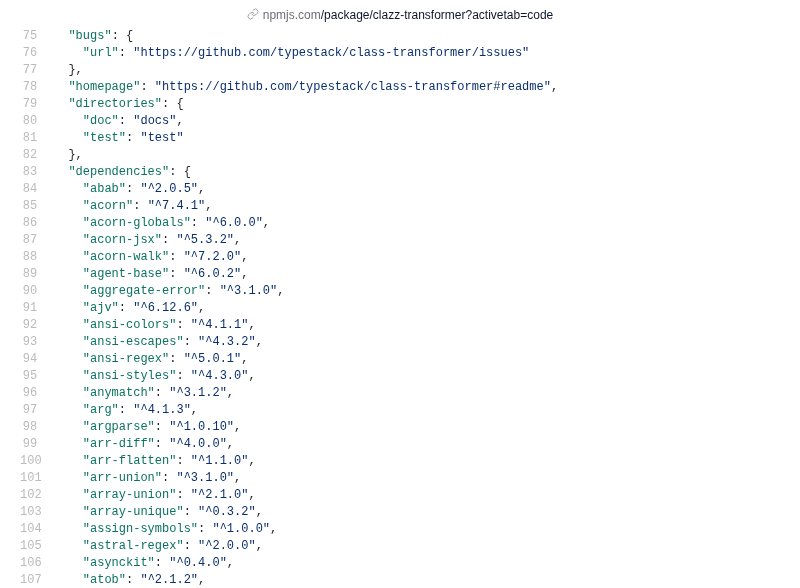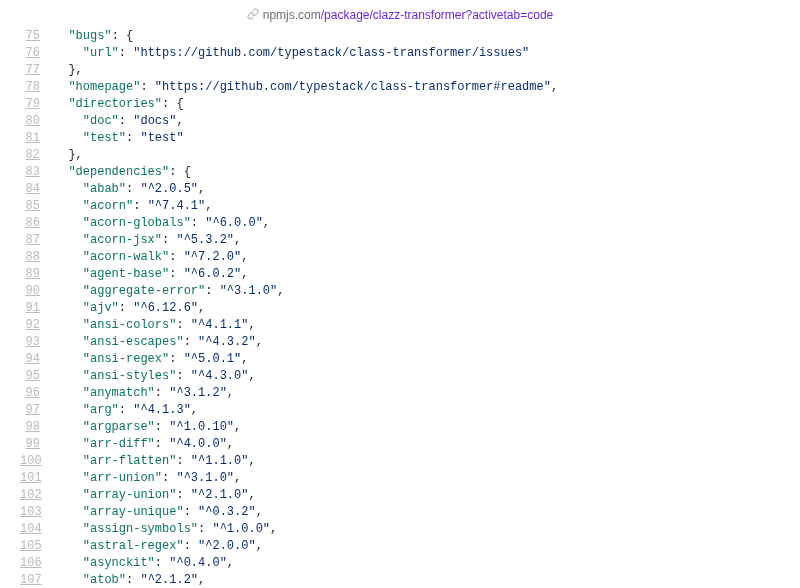--- a/index.html
+++ b/index.html
@@ -23,45 +23,44 @@
   .url-bar .icon {
     display: inline-block;
     vertical-align: middle;
     margin-right: 4px;
   }
   .url-bar .host {
     color: #6b6f76;
     text-align: center;
   }
   .url-bar .path {
-    color: #6d28d9;
+    color: #0f172a;
   }
   .code-region {
     position: absolute;
     top: 28px;
     left: 20px;
     right: 0;
     bottom: 0;
     font-family: "SFMono-Regular", Consolas, "Liberation Mono", Menlo, monospace;
     font-size: 12px;
     line-height: 17px;
     white-space: pre;
     color: #24292e;
   }
   .line {
     display: flex;
   }
   .gutter {
     width: 34px;
-    text-align: right;
+    text-align: center;
     color: #babbbc;
     padding-right: 14px;
     user-select: none;
     flex-shrink: 0;
-    text-decoration: underline;
   }
   .content {
     flex: 1;
   }
   .key { color: #0b7261; }
   .str { color: #0a2f6e; }
   .pun { color: #24292e; }
 </style>
 </head>
 <body>

